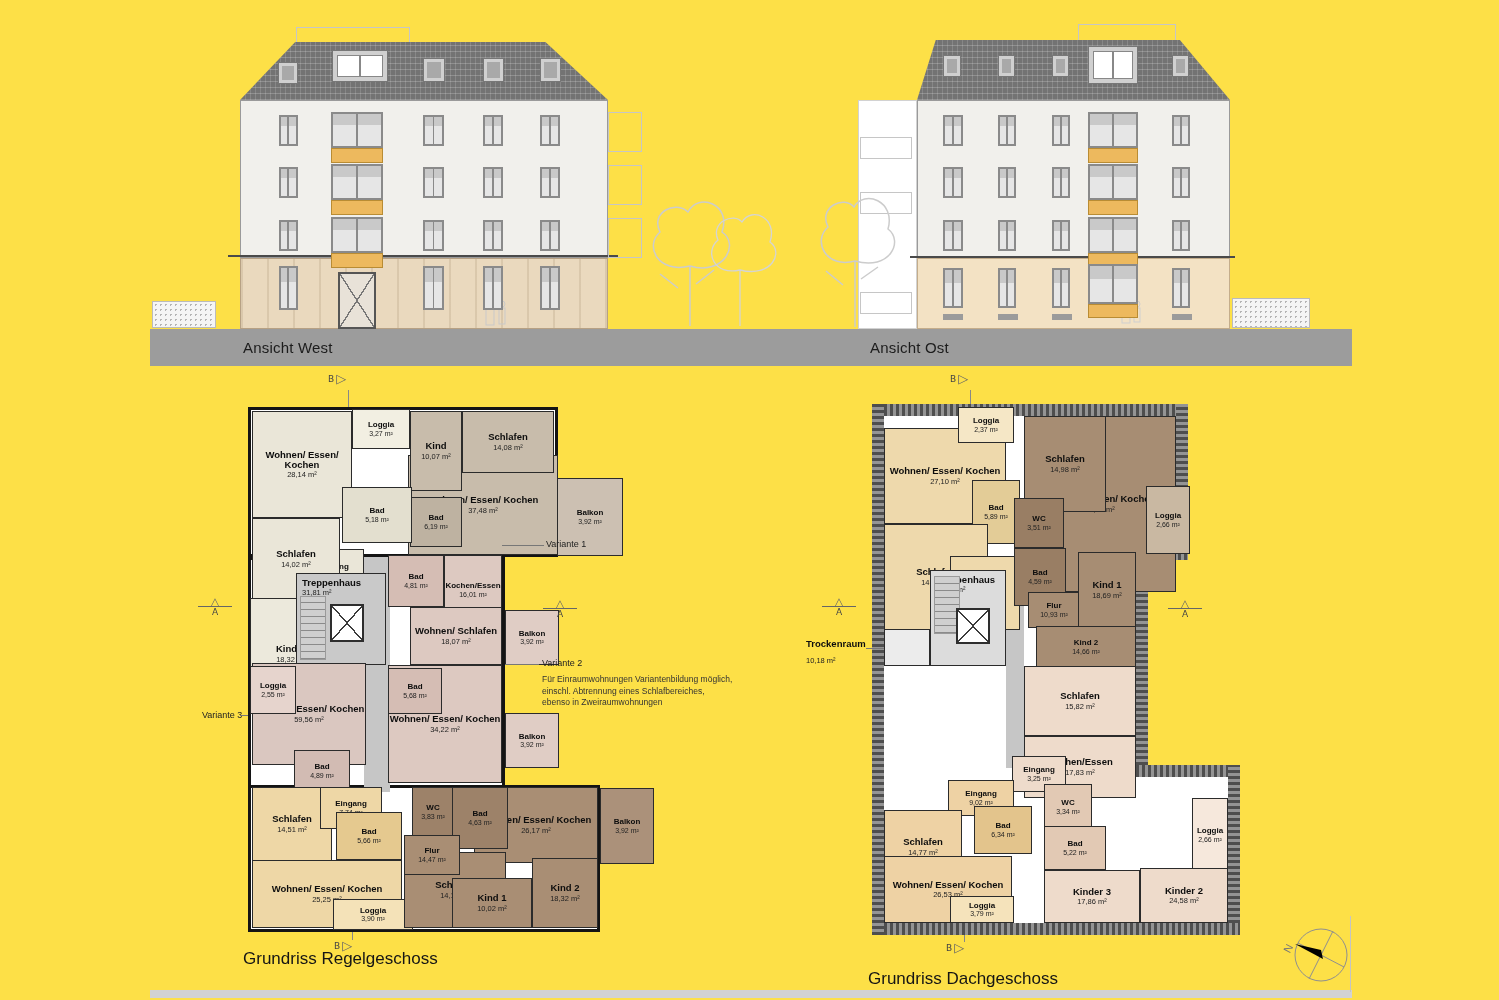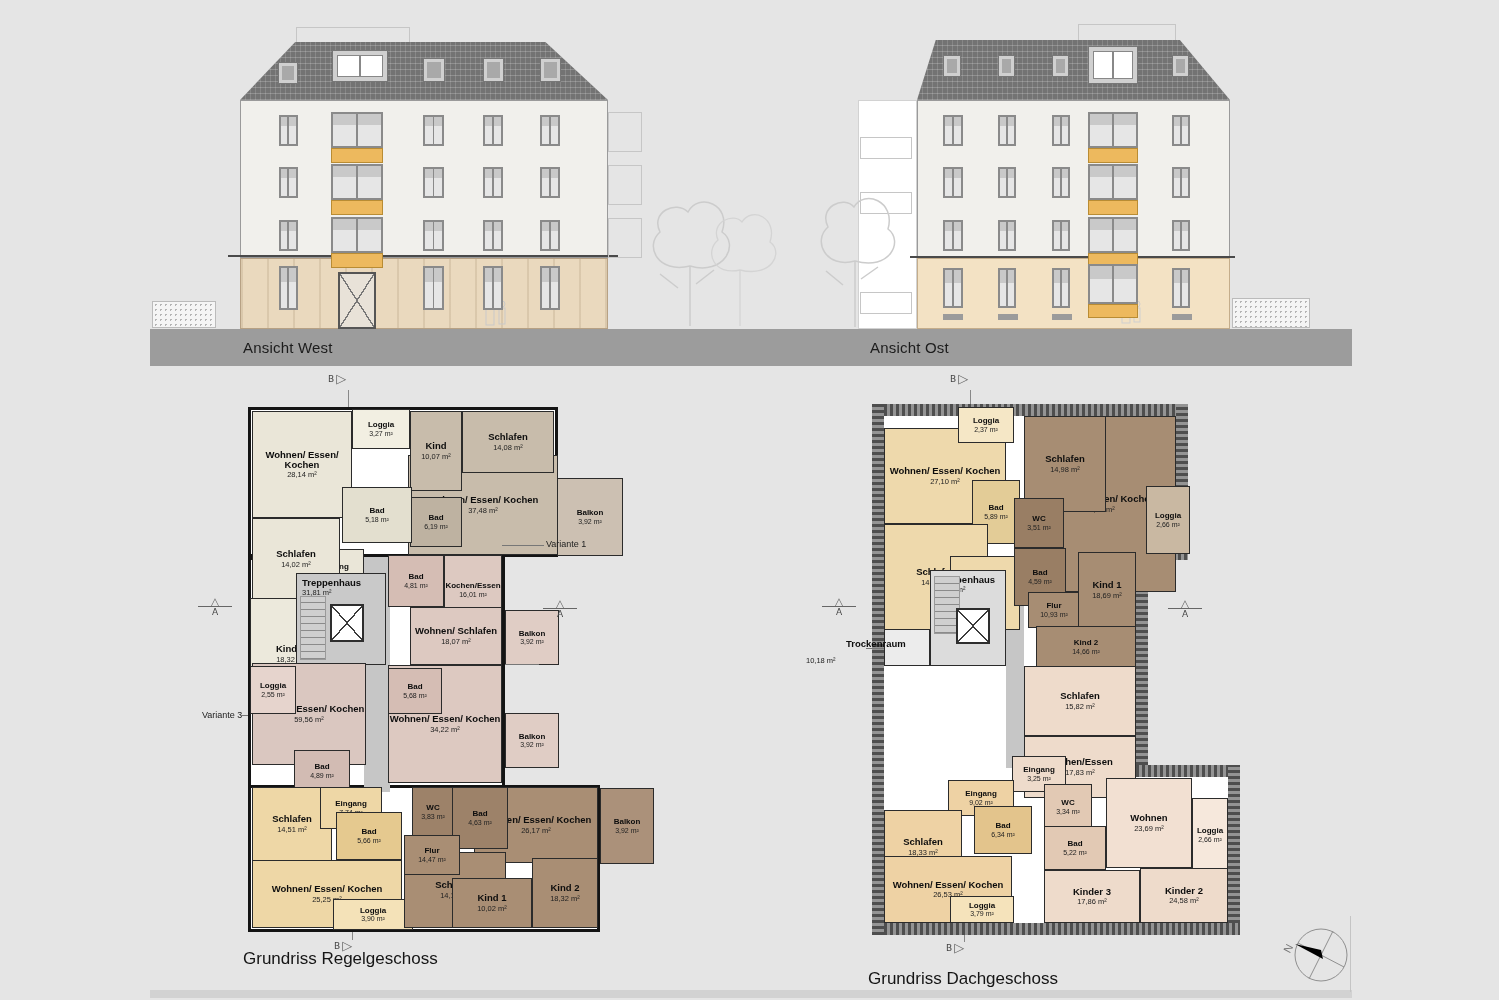--- a/index.html
+++ b/index.html
@@ -1,16 +1,16 @@
 <!DOCTYPE html>
 <html><head>
 <meta charset="utf-8">
 <style>
   html,body{margin:0;padding:0;background:#fff;}
-  #sheet{position:relative;width:1499px;height:1000px;background:#e5e5e5;overflow:hidden;
+  #sheet{position:relative;width:1499px;height:1000px;background:#fde047;overflow:hidden;
          font-family:"Liberation Sans",sans-serif;color:#111;}
   
   .roof{position:absolute;background:
       repeating-linear-gradient(0deg,rgba(255,255,255,.20) 0 1px,transparent 1px 6px),
       repeating-linear-gradient(90deg,rgba(255,255,255,.14) 0 1px,transparent 1px 5px),#737373;}
   .body-u{position:absolute;background:#f1f0ec;border:1px solid #9a9a9a;box-sizing:border-box;}
   .ground-w{position:absolute;background:
       repeating-linear-gradient(90deg,rgba(120,95,60,.14) 0 2px,transparent 2px 26px),#ead9be;
       border:1px solid #b7a184;box-sizing:border-box;}
   .ground-e{position:absolute;background:#f3e2c4;border:1px solid #c4ad8b;box-sizing:border-box;}
@@ -67,21 +67,21 @@
       font-size:9px;color:#444;font-family:"DejaVu Sans",sans-serif;}
   .mA .tri{font-size:11px;line-height:9px;color:#666;}
   .mA .lin{width:100%;border-top:1px solid #666;height:0;}
   .mB{position:absolute;display:flex;align-items:center;gap:2px;font-size:9px;color:#444;
       font-family:"DejaVu Sans",sans-serif;}
   .mB .triR{font-size:13px;color:#666;line-height:12px;}
   .title{position:absolute;font-size:17px;color:#151515;}
   .treesvg{position:absolute;}
   .sheetline{position:absolute;width:1px;background:#c4c4c4;}
   .lbl-out{position:absolute;text-align:left;}
-  .lbl-out .rn{font-weight:700;font-size:9.5px;display:block;color:#0d0d0d;margin-left:40px;}
+  .lbl-out .rn{font-weight:700;font-size:9.5px;display:block;color:#0d0d0d;}
   .lbl-out .ra{font-size:7.5px;color:#222;}
 </style>
 </head>
 <body>
 
 <div id="sheet">
 
   <div class="rail" style="left:296px;top:27px;width:114px;height:16px"></div>
   <div class="roof" style="left:240px;top:42px;width:368px;height:58px;clip-path:polygon(15% 0,83% 0,100% 100%,0 100%)"></div>
   <div class="dorm" style="left:278px;top:62px;width:20px;height:22px">
@@ -305,20 +305,26 @@
       <span class="rn">Balkon</span>
       <span class="ra">3,92 m²</span>
     </div>
 
   <div class="tread" style="left:300px;top:596px;width:26px;height:64px"></div>
   <div class="lift" style="left:330px;top:604px;width:34px;height:38px"></div>
 
   <div class="lead" style="left:502px;top:545px;width:42px"></div>
   <div class="ann" style="left:546px;top:539px">Variante 1</div>
   <div class="lead" style="left:505px;top:664px;width:34px"></div>
+  <div class="ann" style="left:542px;top:658px">
+    <div class="t">Variante 2</div>
+    <div class="l" style="margin-top:6px">Für Einraumwohnungen Variantenbildung möglich,</div>
+    <div class="l">einschl. Abtrennung eines Schlafbereiches,</div>
+    <div class="l">ebenso in Zweiraumwohnungen</div>
+  </div>
   <div class="ann" style="left:202px;top:710px">Variante 3</div>
   <div class="lead" style="left:240px;top:715px;width:8px"></div>
 
   <div class="mB" style="left:328px;top:373px">
       <span>B</span>
       <span class="triR">▷</span>
     </div>
   <div class="vl" style="left:348px;top:390px;height:17px"></div>
   <div class="mB" style="left:334px;top:940px">
       <span>B</span>
@@ -421,43 +427,39 @@
       <span class="ra">3,25 m²</span>
     </div>
   <div class="room sm" style="left:1044px;top:784px;width:48px;height:46px;background:#e2c9b4">
       <span class="rn">WC</span>
       <span class="ra">3,34 m²</span>
     </div>
   <div class="room sm" style="left:1044px;top:826px;width:62px;height:44px;background:#e2c9b4">
       <span class="rn">Bad</span>
       <span class="ra">5,22 m²</span>
     </div>
-  <div class="room" style="left:1106px;top:778px;width:86px;height:90px;background:#f2e0d2">
-      <span class="rn">Wohnen</span>
-      <span class="ra">23,69 m²</span>
-    </div>
   <div class="room sm" style="left:1192px;top:798px;width:36px;height:74px;background:#f6e8dc">
       <span class="rn">Loggia</span>
       <span class="ra">2,66 m²</span>
     </div>
   <div class="room" style="left:1044px;top:870px;width:96px;height:53px;background:#eedbcb">
       <span class="rn">Kinder 3</span>
       <span class="ra">17,86 m²</span>
     </div>
   <div class="room" style="left:1140px;top:868px;width:88px;height:55px;background:#eedbcb">
       <span class="rn">Kinder 2</span>
       <span class="ra">24,58 m²</span>
     </div>
   <div class="room sm" style="left:948px;top:780px;width:66px;height:36px;background:#eed2a4">
       <span class="rn">Eingang</span>
       <span class="ra">9,02 m²</span>
     </div>
   <div class="room" style="left:884px;top:810px;width:78px;height:74px;background:#eed2a4">
       <span class="rn">Schlafen</span>
-      <span class="ra">18,33 m²</span>
+      <span class="ra">14,77 m²</span>
     </div>
   <div class="room sm" style="left:974px;top:806px;width:58px;height:48px;background:#e3c48c">
       <span class="rn">Bad</span>
       <span class="ra">6,34 m²</span>
     </div>
   <div class="room" style="left:884px;top:856px;width:128px;height:67px;background:#eed2a4">
       <span class="rn">Wohnen/ Essen/ Kochen</span>
       <span class="ra">26,53 m²</span>
     </div>
   <div class="room sm" style="left:950px;top:896px;width:64px;height:27px;background:#f5e3bb">

